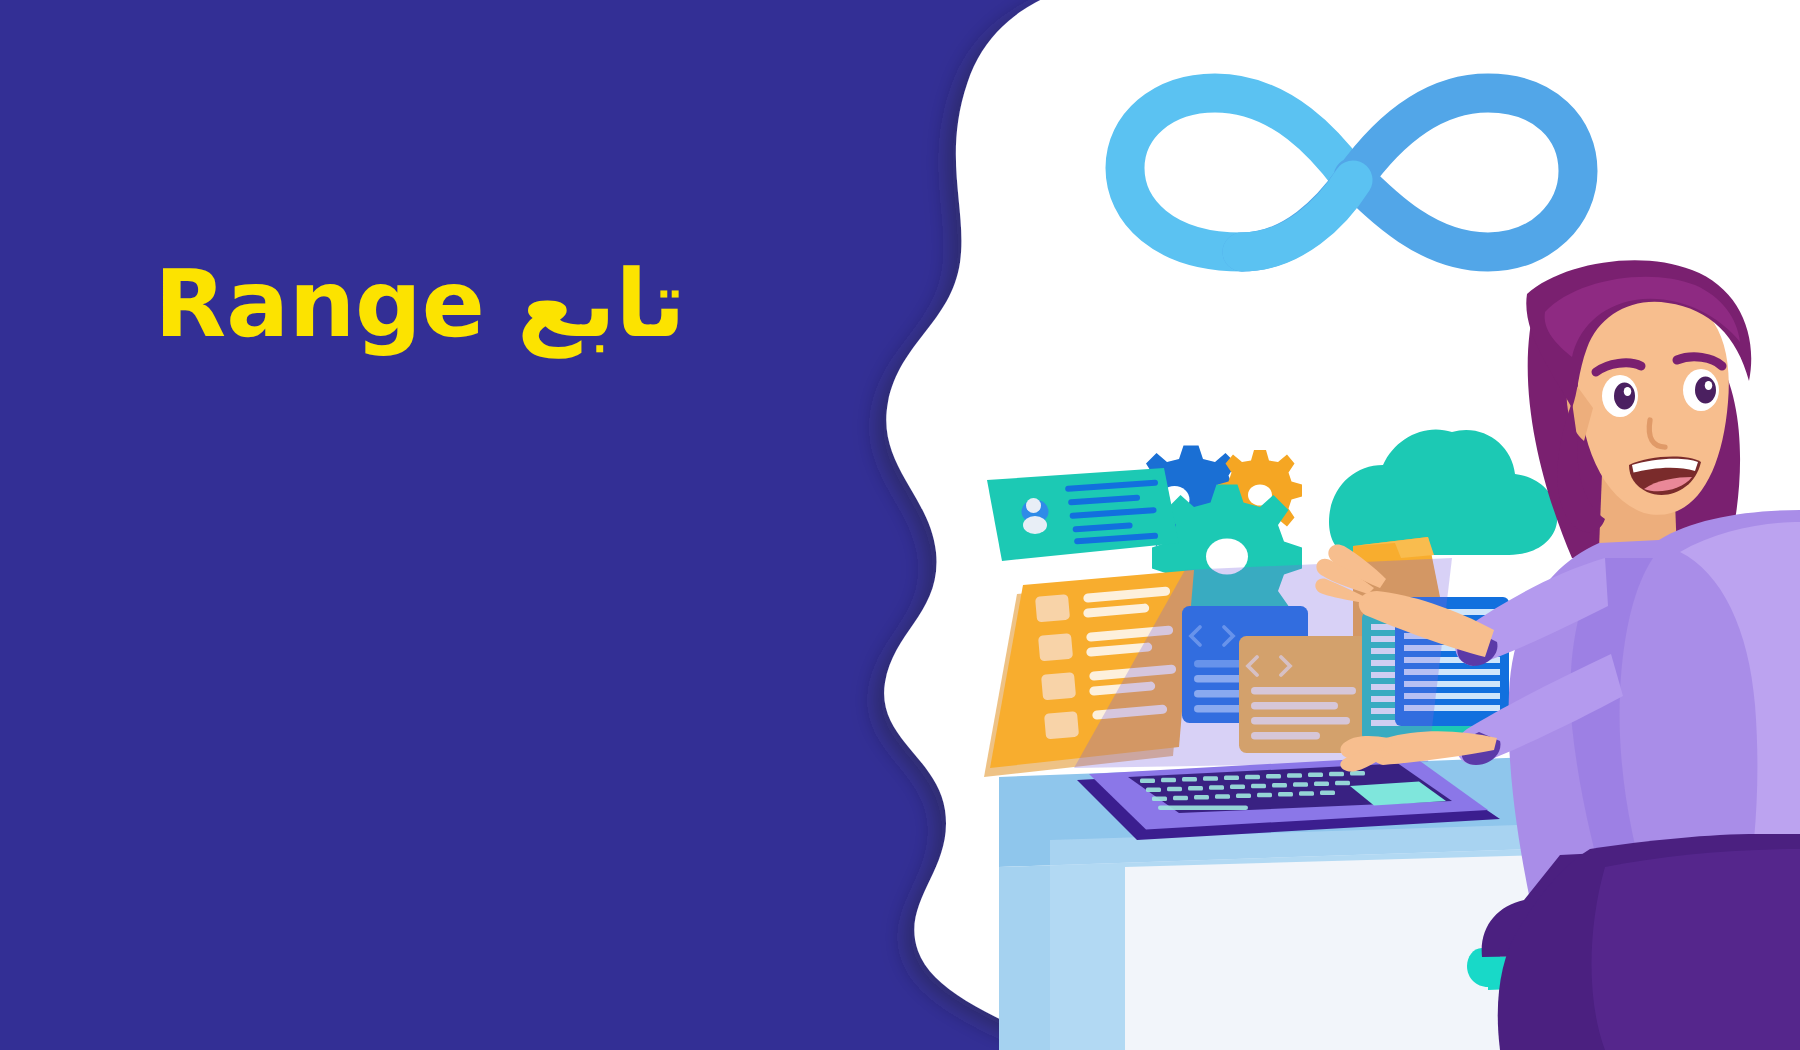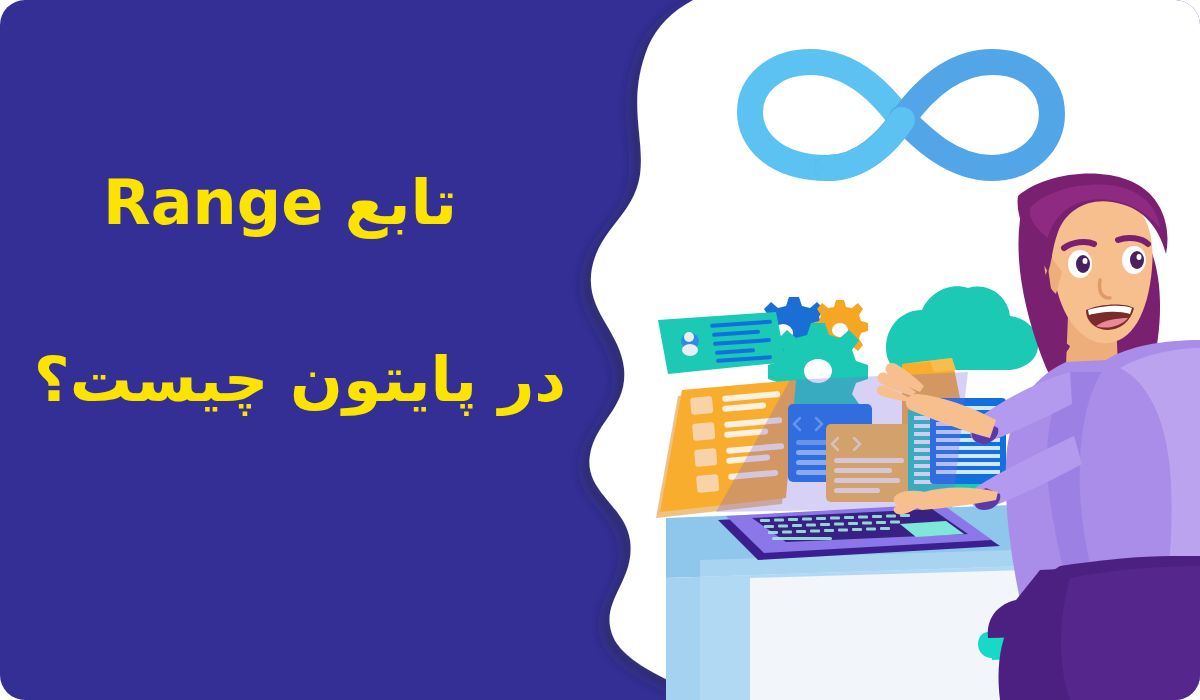--- a/index.html
+++ b/index.html
@@ -2,21 +2,21 @@
 <html><head>
 <meta charset="utf-8">
 <style>
   * { margin:0; padding:0; box-sizing:border-box; }
   html, body {
     width:1200px; height:700px; overflow:hidden;
     font-family:"DejaVu Sans", sans-serif;
   }
   #stage {
     position:relative; width:1200px; height:700px;
-    background:#332F95; overflow:hidden;border-radius:25px;
+    background:#332F95; overflow:hidden;
   }
   
   #blob-wrap {
     position:absolute; inset:0;
     pointer-events:none;
   }
   
   #headline {
     position:absolute;
     left:0; top:170px; width:600px;
@@ -63,21 +63,20 @@
                C 628,408 596,420 590,455
                C 584,492 625,505 630,540
                C 636,580 600,600 612,634
                C 624,668 690,690 760,718
                L 1200,718 Z" fill="#FFFFFF" filter="url(#blobShadow)"></path>
     </svg>
   </div>
 
   <div id="headline">
     <div class="hl-line" id="hl-line-1">تابع Range</div>
-    <div class="hl-line" id="hl-line-2">در پایتون چیست؟</div>
   </div>
 
   <div id="illus">
     <svg width="600" height="700" viewBox="0 0 600 700" xmlns="http://www.w3.org/2000/svg">
 
       <g>
         <path d="M 228,168 C 175,168 150,140 150,112 C 150,84 175,62 210,62
                  C 255,62 285,98 300,118 L 300,118" fill="none" stroke="#5BC2F2" stroke-width="26" stroke-linecap="round"></path>
         <path d="M 228,168 C 262,168 288,140 302,120 C 322,92 352,62 392,62
                  C 430,62 452,86 452,114 C 452,142 428,168 392,168

